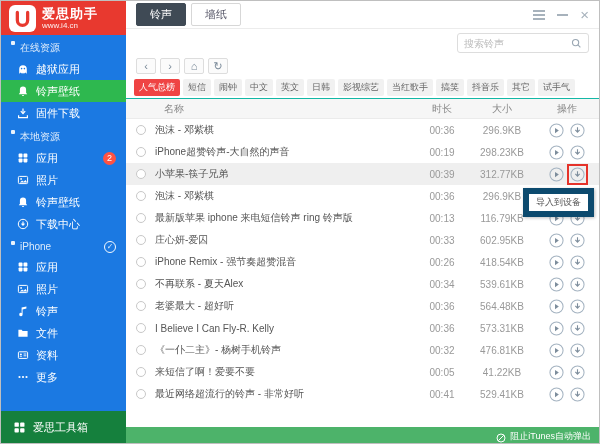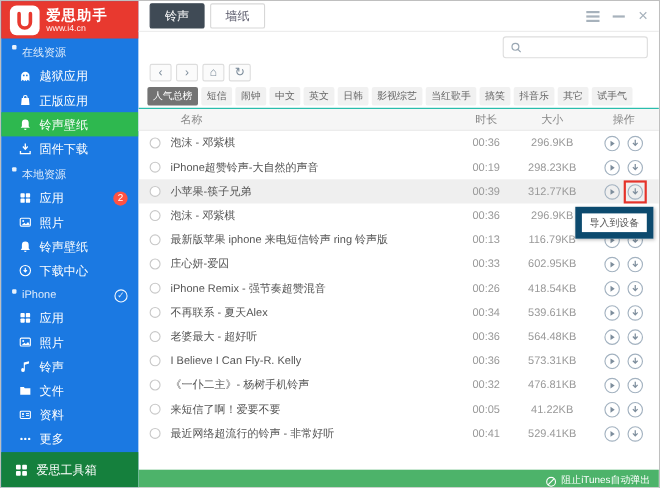--- a/index.html
+++ b/index.html
@@ -38,21 +38,21 @@
   .searchrow{height:25px;display:flex;justify-content:flex-end;align-items:center;padding:3px 10px 0;flex-shrink:0}
   .searchbox{width:132px;height:20px;border:1px solid #ddd;border-radius:3px;display:flex;align-items:center;padding:0 6px;gap:4px;background:#fff}
   .searchbox input{border:none;outline:none;flex:1;font-size:10px;color:#666;min-width:0;font-family:inherit;background:transparent}
   .searchbox input::placeholder{color:#bbb}
 
   .navrow{height:23px;display:flex;align-items:center;gap:4px;padding:0 10px;flex-shrink:0}
   .navbtn{width:20px;height:16px;border:1px solid #ddd;border-radius:2px;background:#fbfbfb;color:#7a8a99;font-size:11px;line-height:14px;text-align:center;cursor:pointer}
 
   .cats{height:21px;display:flex;align-items:center;gap:3px;padding:0 8px;flex-shrink:0}
   .chip{font-size:9px;padding:2px 5px;background:#f1f1f1;border-radius:2px;color:#666;white-space:nowrap;cursor:pointer}
-  .chip.active{background:#737373;color:#fff}
+  .chip.active{background:#ef4444;color:#fff}
 
   .thead{height:21px;background:#f6f6f6;border-top:1px solid #14b8a6;border-bottom:1px solid #ebebeb;display:flex;align-items:center;font-size:10px;color:#888;flex-shrink:0}
   .col-name{flex:1;padding-left:38px;min-width:0}
   .col-dur{width:54px;text-align:center;flex-shrink:0}
   .col-size{width:66px;text-align:center;flex-shrink:0}
   .col-ops{width:64px;text-align:center;flex-shrink:0}
 
   #rows{flex:1;position:relative;overflow:hidden}
   .row{height:22px;display:flex;align-items:center;font-size:10px;color:#555}
   .row.sel{background:#efefef}
@@ -96,29 +96,20 @@
         <div class="side-item">
           <span class="ic">
             <svg viewBox="0 0 12 12">
               <path d="M2.2 10.8V6a3.8 3.8 0 0 1 7.6 0v4.8L8.3 9.6 6.9 10.8 6 9.7l-.9 1.1-1.4-1.2z" fill="#fff"></path>
               <circle cx="4.6" cy="5.6" r=".8" fill="#1b79e2"></circle>
               <circle cx="7.4" cy="5.6" r=".8" fill="#1b79e2"></circle>
             </svg>
           </span>
           <span>越狱应用</span>
         </div>
-        <div class="side-item">
-          <span class="ic">
-            <svg viewBox="0 0 12 12">
-              <path d="M2.8 4.2h6.4l.6 6.2H2.2z" fill="#fff"></path>
-              <path d="M4.4 5V3.4a1.6 1.6 0 0 1 3.2 0V5" fill="none" stroke="#fff" stroke-width="1"></path>
-            </svg>
-          </span>
-          <span>正版应用</span>
-        </div>
         <div class="side-item sel">
           <span class="ic">
             <svg viewBox="0 0 12 12">
               <path d="M6 1.6a3.1 3.1 0 0 1 3.1 3.1v3l1.1 1.5H1.8l1.1-1.5v-3A3.1 3.1 0 0 1 6 1.6z" fill="#fff"></path>
               <path d="M4.9 10a1.1 1.1 0 0 0 2.2 0z" fill="#fff"></path>
             </svg>
           </span>
           <span>铃声壁纸</span>
         </div>
         <div class="side-item">
@@ -257,20 +248,21 @@
       <div class="tab">墙纸</div>
       <div class="winctl">
         <span class="ic-menu"></span>
         <span class="ic-min"></span>
         <span class="ic-close">×</span>
       </div>
     </div>
 
     <div class="searchrow">
       <div class="searchbox">
+        <input placeholder="搜索铃声" style="">
         <svg viewBox="0 0 12 12" width="11" height="11">
             <circle cx="5" cy="5" r="3.4" fill="none" stroke="#9aa7b3" stroke-width="1.2"></circle>
             <path d="M7.6 7.6l2.6 2.6" stroke="#9aa7b3" stroke-width="1.2"></path>
           </svg>
       </div>
     </div>
 
     <div class="navrow">
       <span class="navbtn">‹</span>
       <span class="navbtn">›</span>

